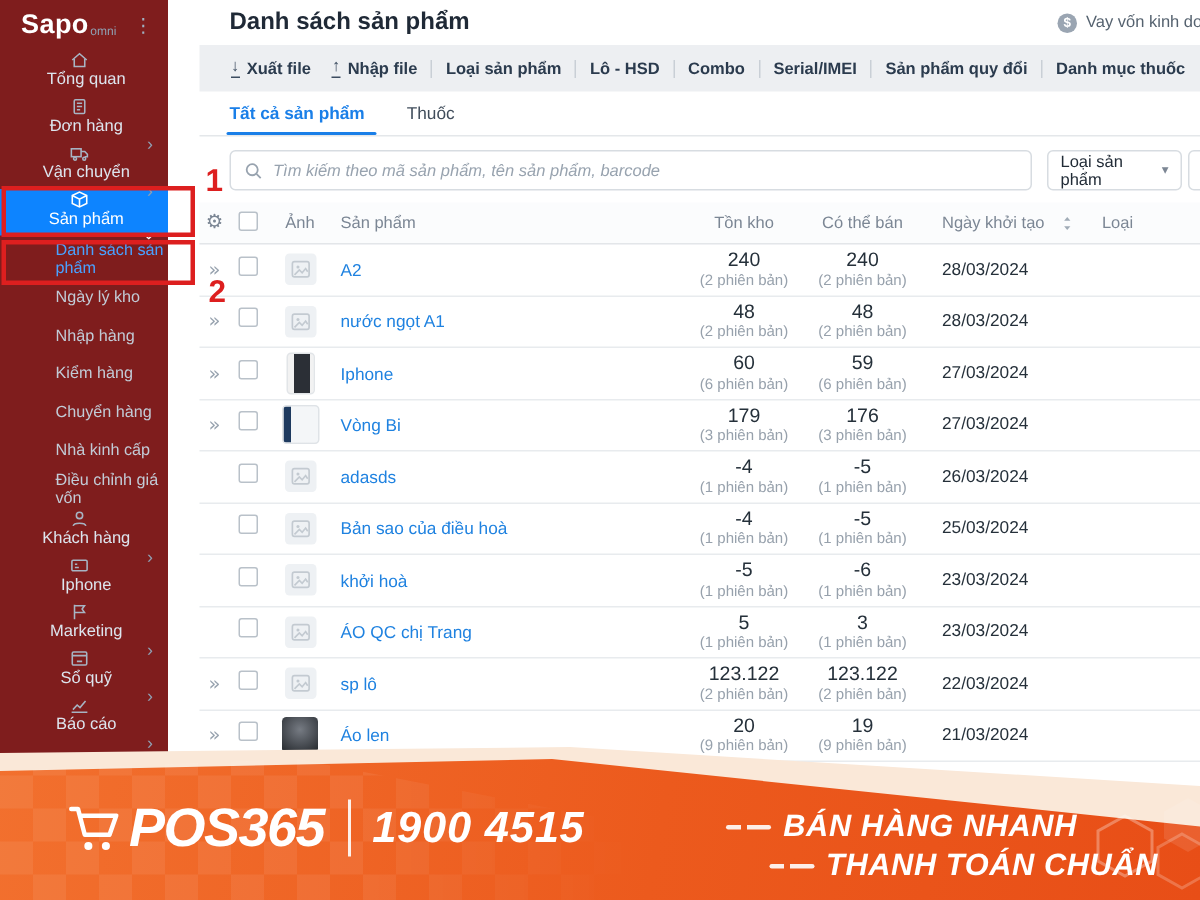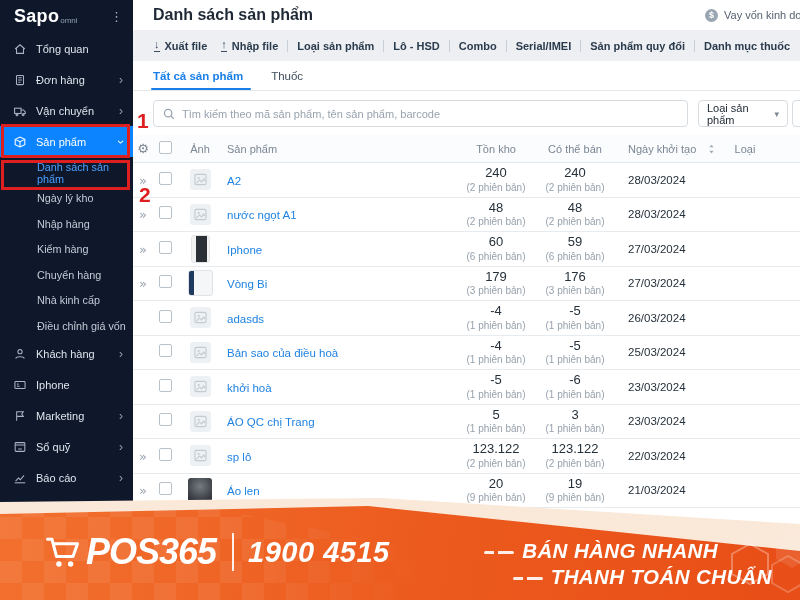--- a/index.html
+++ b/index.html
@@ -2,27 +2,27 @@
 <html><head>
 <meta charset="utf-8">
 <style>
   * { margin:0; padding:0; box-sizing:border-box; }
   html,body { width:800px; height:600px; overflow:hidden; }
   body {
     font-family:"Liberation Sans","DejaVu Sans",sans-serif;
     background:#fff; position:relative; color:#212b36;
   }
   
-  .sidebar { position:absolute; left:0; top:0; width:133px; height:600px; background:#0f172a; z-index:2; }
+  .sidebar { position:absolute; left:0; top:0; width:112px; height:600px; background:#7f1d1d; z-index:2; }
   .logo-row { height:33px; display:flex; align-items:center; padding:0 10px 0 14px; }
   .logo-main { color:#fff; font-size:18px; font-weight:700; letter-spacing:.3px; }
   .logo-suffix { color:#8fa0b3; font-size:8px; margin:7px 0 0 1px; }
   .kebab { margin-left:auto; color:#9fb0c0; font-size:13px; cursor:pointer; }
   .nav { position:absolute; top:33px; left:0; right:0; }
-  .nav-item { height:31px; display:flex; align-items:center; padding:0 10px 0 13px; color:#dde5ee; font-size:11px; cursor:pointer; }
+  .nav-item { height:31px; display:flex; align-items:center; padding:0 10px 0 13px; color:#dde5ee; font-size:11px; cursor:pointer;flex-direction:column; }
   .nav-item .ic { width:14px; height:14px; margin-right:9px; flex:none; color:#a7b4c3; }
   .nav-item .ic svg { width:14px; height:14px; display:block; }
   .chev { margin-left:auto; color:#8fa0b3; font-size:12px; line-height:1; }
   .chev.open { transform:rotate(90deg); }
   .nav-item.active { background:#0d84ff; color:#fff; }
   .nav-item.active .ic { color:#fff; }
   .nav-item.active .chev { color:#fff; }
   .submenu { padding-top:3px; }
   .sub-item { height:25.5px; display:flex; align-items:center; padding-left:37px; color:#c2cbd6; font-size:10.8px; cursor:pointer; }
   .sub-item.active { color:#49a1ff; }
@@ -47,21 +47,21 @@
   .gap8 { width:14px; }
   
   .tabs { height:30px; border-bottom:1px solid #e4e7ea; display:flex; align-items:flex-end; padding-left:20px; }
   .tab { font-size:11.5px; padding:0 6px 8px 0; margin-right:22px; cursor:pointer; color:#404d5b; position:relative; }
   .tab.active { color:#1a7fe8; font-weight:700; }
   .tab.active::after { content:""; position:absolute; left:-2px; right:-2px; bottom:0; height:2.5px; background:#1a7fe8; border-radius:2px; }
   
   .filters { position:relative; height:44px; }
   .search-box { position:absolute; left:20px; top:9px; width:535px; height:27px; border:1px solid #d7dce1; border-radius:4px; display:flex; align-items:center; padding:0 9px; background:#fff; }
   .search-box svg { flex:none; margin-right:7px; }
-  .search-input { border:none; outline:none; width:100%; font-size:11px; color:#333; font-family:inherit; background:transparent; }
+  .search-input { border:none; outline:none; width:100%; font-size:11px; color:#333; font-family:inherit; background:transparent;font-style:italic; }
   .search-input::placeholder { color:#98a3af; }
   .drop { position:absolute; left:565px; top:9px; width:90px; height:27px; border:1px solid #d7dce1; border-radius:4px; background:#fff; display:flex; align-items:center; justify-content:space-between; padding:0 8px; font-size:11px; color:#212b36; cursor:pointer; }
   .drop .caret { color:#7c8694; font-size:9px; }
   .drop-clip { position:absolute; left:659px; top:9px; width:60px; height:27px; border:1px solid #d7dce1; border-radius:4px; background:#fff; display:flex; align-items:center; padding:0 8px; font-size:11px; color:#212b36; cursor:pointer; }
   
   .tgrid { display:grid; grid-template-columns:20px 24px 46px 232px 82px 76px 112px 40px; align-items:center; }
   .thead { height:28px; border-bottom:1px solid #e3e6e9; background:#fbfcfd; color:#7b8694; font-size:11px; }
   .h-gear { font-size:13px; color:#7b8694; text-align:center; cursor:pointer; font-family:"DejaVu Sans",sans-serif; }
   .cb { width:13px; height:13px; border:1px solid #b9c1c9; border-radius:2px; background:#fff; display:inline-block; cursor:pointer; }
   .h-c { text-align:center; }

